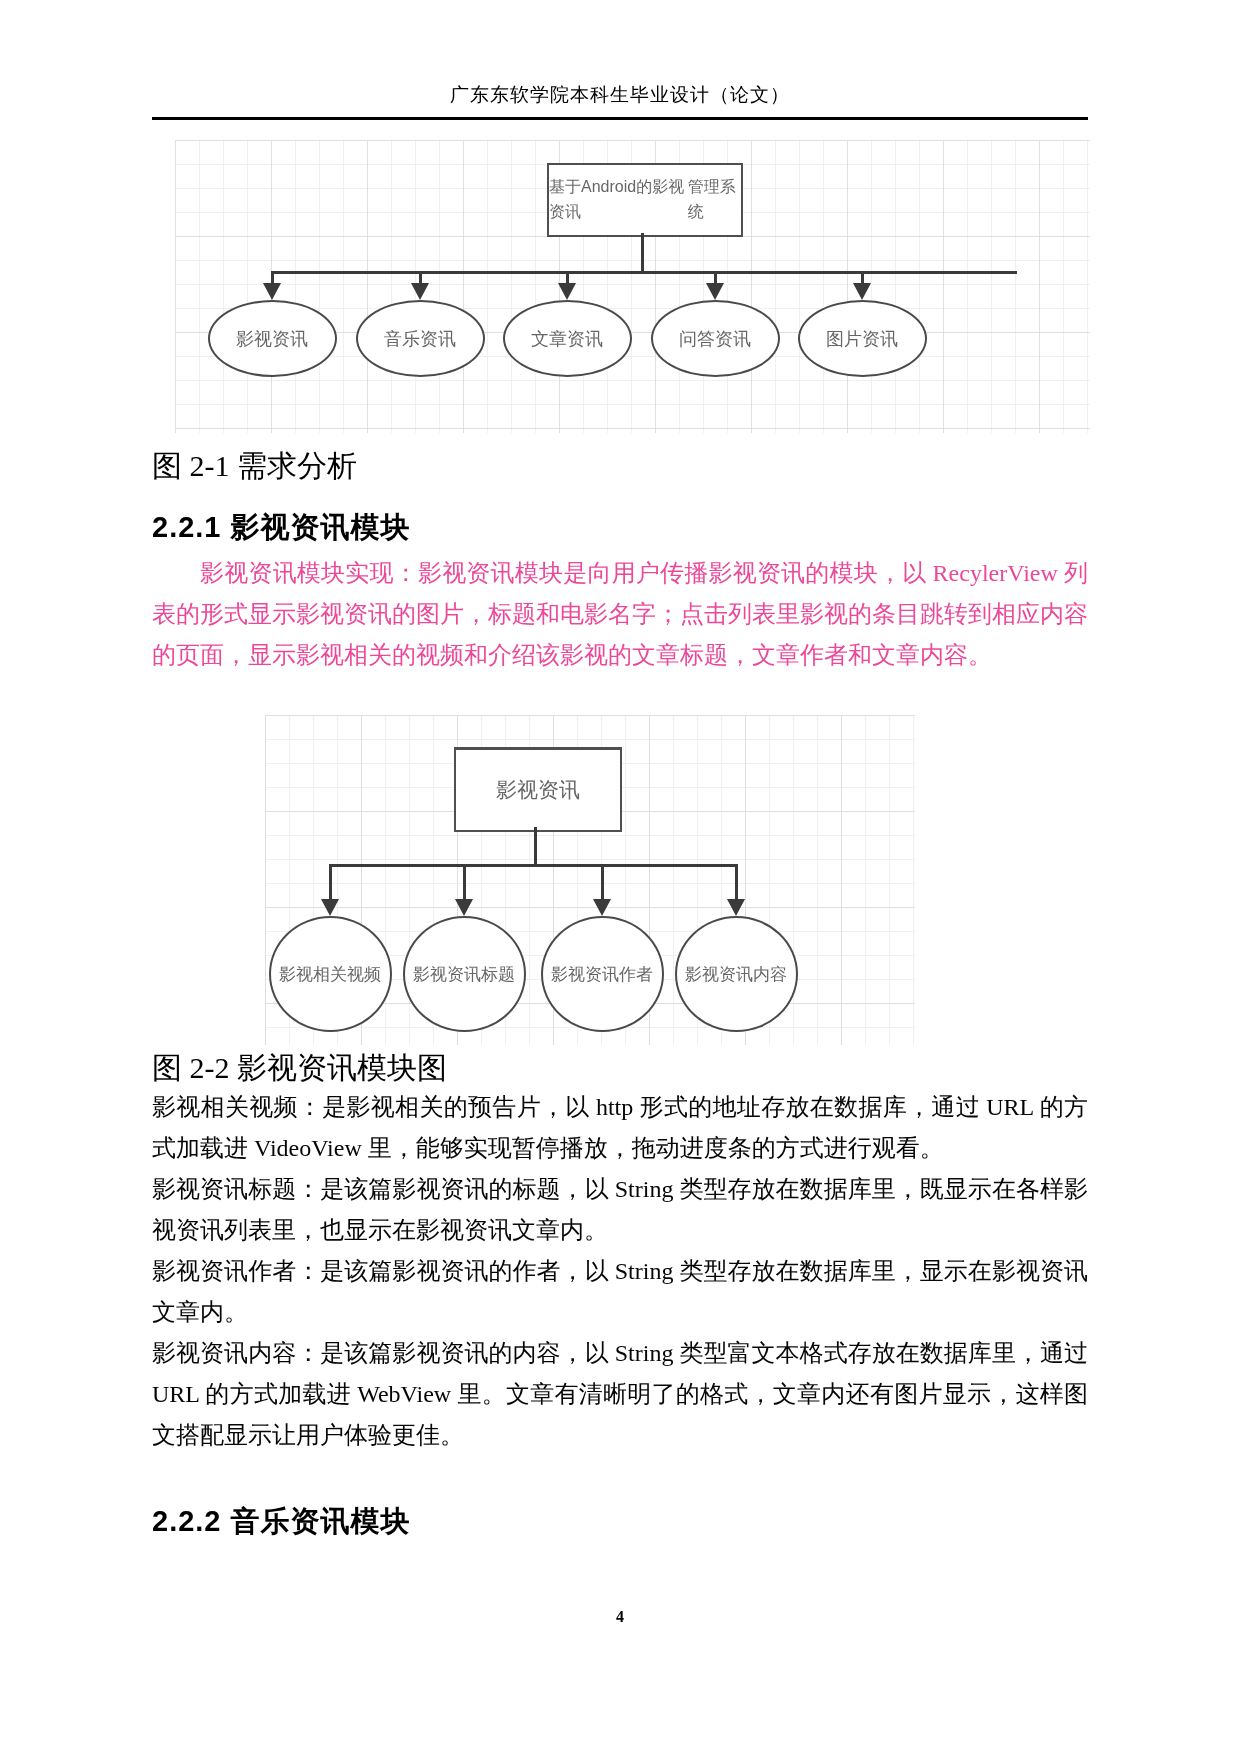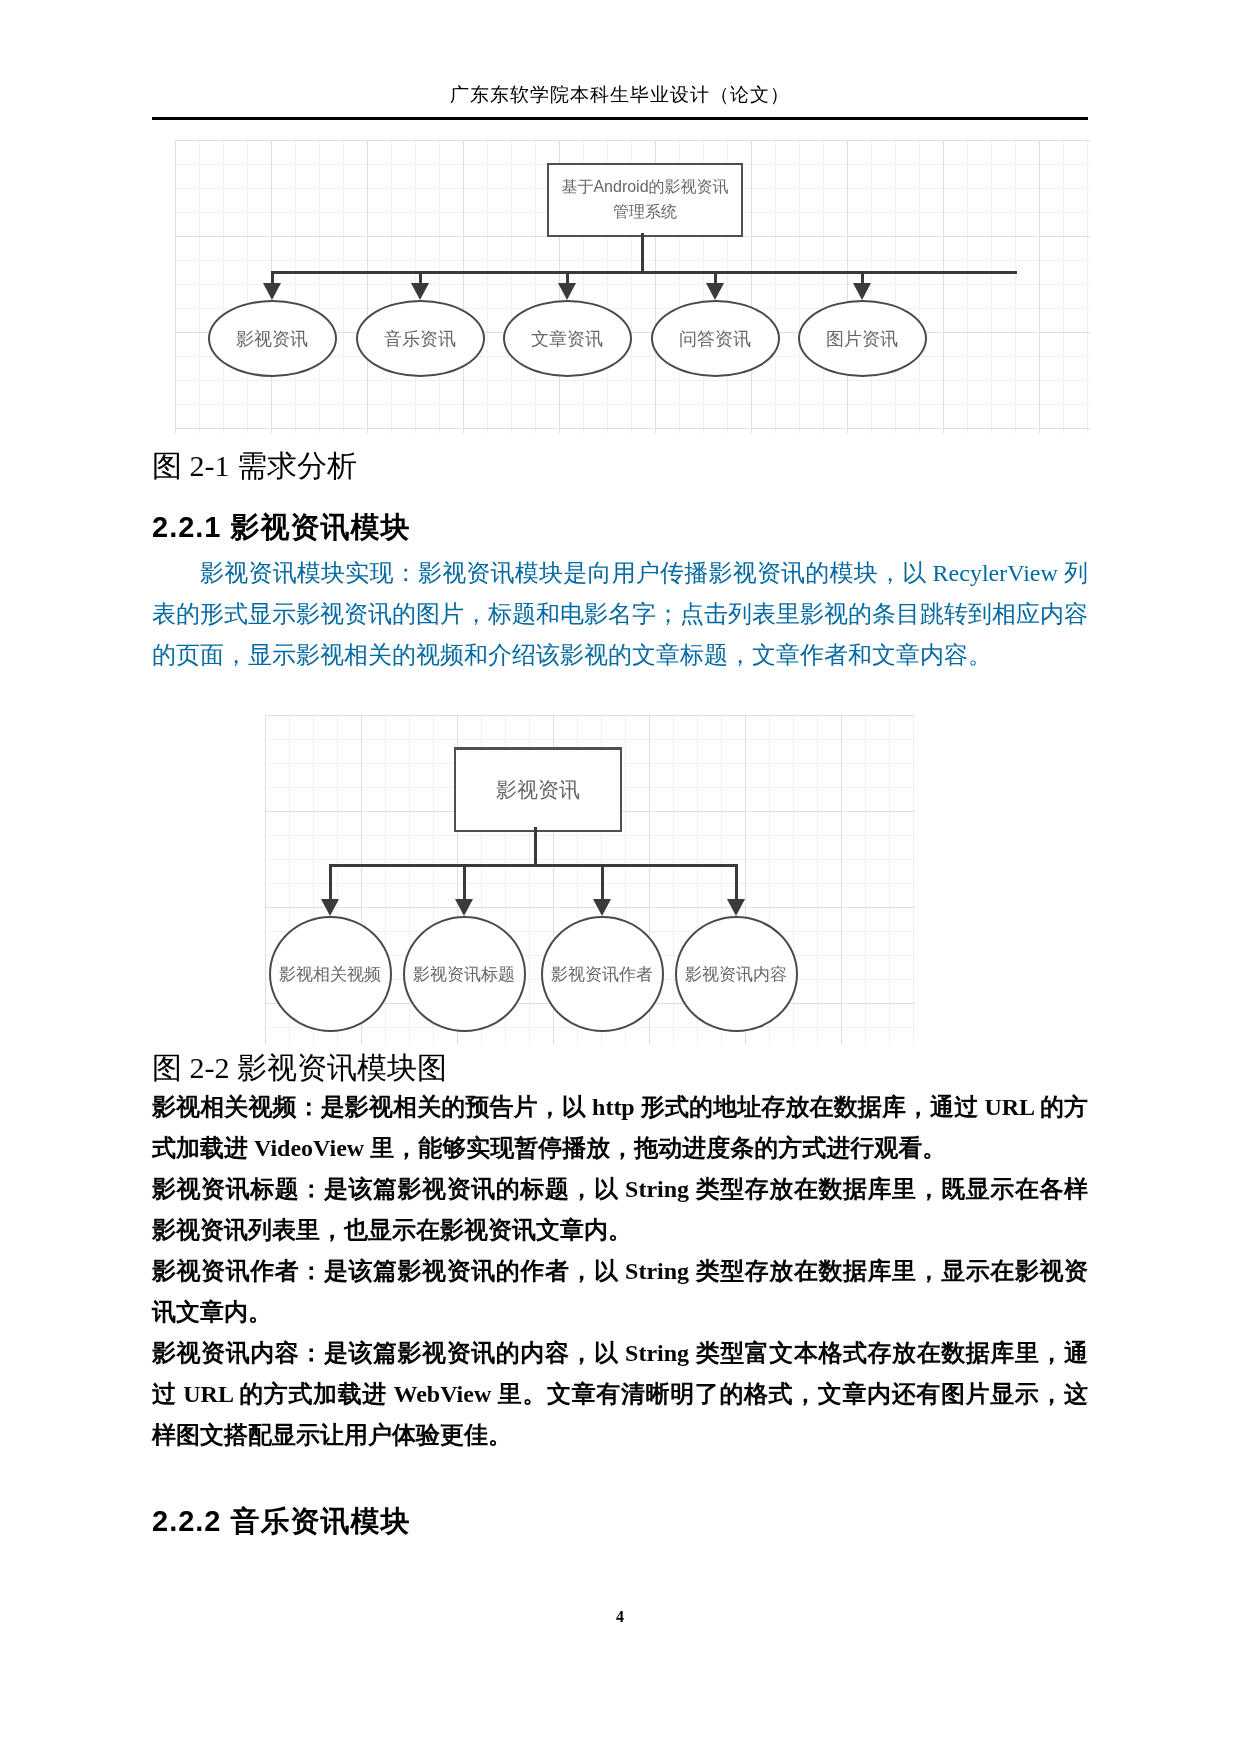--- a/index.html
+++ b/index.html
@@ -17,21 +17,21 @@
       linear-gradient(#dfdfdf 1px, transparent 1px),
       linear-gradient(90deg,#dfdfdf 1px, transparent 1px),
       linear-gradient(#f966 1px, transparent 1px),
       linear-gradient(#f0f0f0 1px, transparent 1px),
       linear-gradient(90deg,#f0f0f0 1px, transparent 1px);
     background-size:96px 96px,96px 96px,0 0,24px 24px,24px 24px;}
   .fig1{left:175px;top:140px;width:915px;height:293px;}
   .fig2{left:265px;top:715px;width:650px;height:330px;}
 
   .root-box{position:absolute;border:2px solid #4f4f4f;background:#fff;
-            display:flex;flex-direction:column;align-items:center;justify-content:center;
+            display:flex;align-items:center;justify-content:center;
             font-family:"Liberation Sans","DejaVu Sans",sans-serif;color:#666;}
   .fig1 .root-box{left:372px;top:23px;width:192px;height:70px;font-size:16px;line-height:1.55;}
   .fig2 .root-box{left:189px;top:32px;width:164px;height:80px;font-size:21px;border-top-width:3px;}
 
   .vbar,.hbar,.stub{position:absolute;background:#3a3a3a;}
   .fig1 .vbar{left:466px;top:93px;width:3px;height:39px;}
   .fig1 .hbar{left:96px;top:131px;width:746px;height:3px;}
   .fig2 .vbar{left:269px;top:112px;width:3px;height:38px;}
   .fig2 .hbar{left:64px;top:149px;width:409px;height:3px;}
 
@@ -55,24 +55,24 @@
   .cap1{top:446px;}
   .cap2{top:1048px;}
 
   .heading{position:absolute;left:152px;margin:0;
            font-family:"Liberation Sans","DejaVu Sans",sans-serif;
            font-weight:bold;font-size:29px;color:#000;letter-spacing:1px;}
   .h221{top:508px;}
   .h222{top:1502px;}
 
   .bodytext{position:absolute;left:152px;width:936px;margin:0;
-            font-size:24px;line-height:41px;text-align:justify;color:#0369a1;}
+            font-size:24px;line-height:41px;text-align:justify;color:#ec4899;}
   .p-intro{top:553px;text-indent:2em;}
   .desc{position:absolute;left:152px;top:1087px;width:936px;}
-  .desc p{margin:0;font-size:24px;line-height:41px;text-align:justify;color:#060606;font-weight:bold;}
+  .desc p{margin:0;font-size:24px;line-height:41px;text-align:justify;color:#060606;}
 
   .pagenum{position:absolute;top:1608px;left:0;width:100%;text-align:center;
            font-weight:bold;font-size:16px;color:#000;}
 </style>
 </head>
 <body>
 
 <div class="page">
 
   <div class="header-title">广东东软学院本科生毕业设计（论文）</div>

